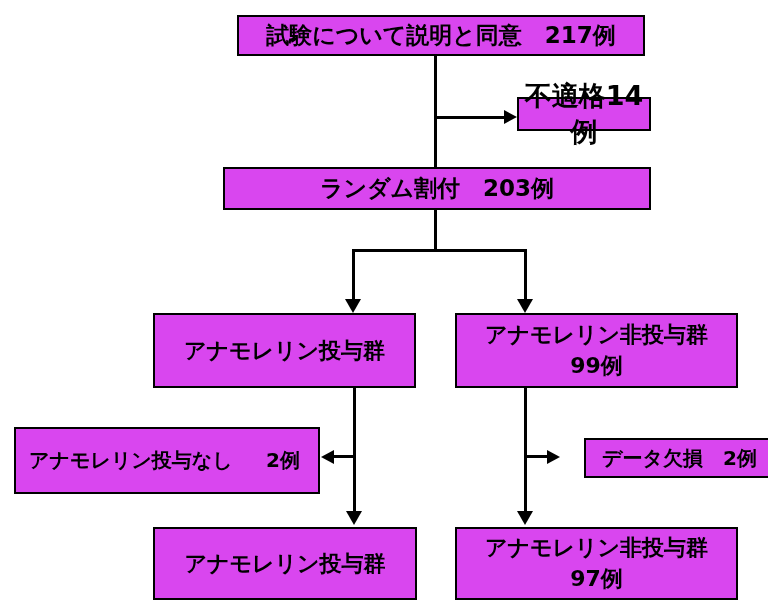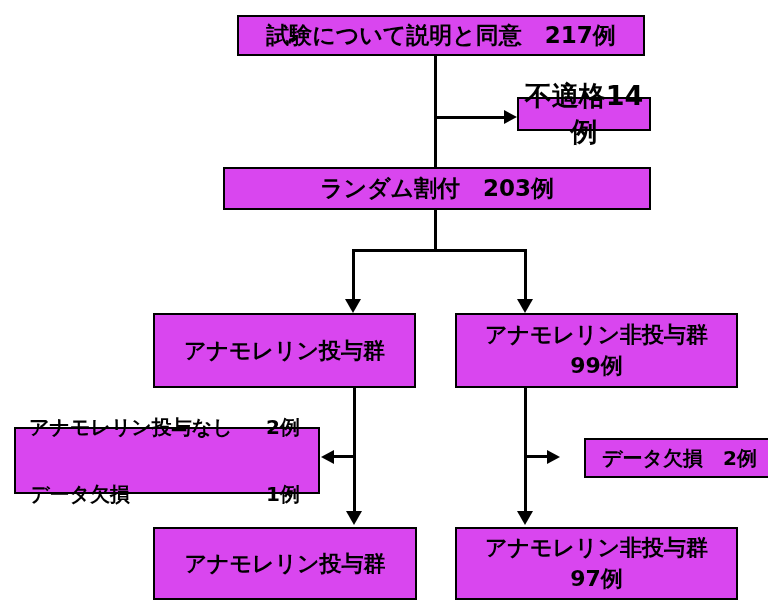--- a/index.html
+++ b/index.html
@@ -124,24 +124,20 @@
   <div class="box two-line" id="box-group-ctrl">
     <span>アナモレリン非投与群</span>
     <span>99例</span>
   </div>
 
   <div class="box rows" id="box-excl-left">
     <div class="row">
       <span>アナモレリン投与なし</span>
       <span>2例</span>
     </div>
-    <div class="row">
-      <span>データ欠損</span>
-      <span>1例</span>
-    </div>
   </div>
 
   <div class="box" id="box-excl-right">
     <span>データ欠損　2例</span>
   </div>
 
   <div class="box two-line" id="box-final-anam">
     <span>アナモレリン投与群</span>
   </div>
 

